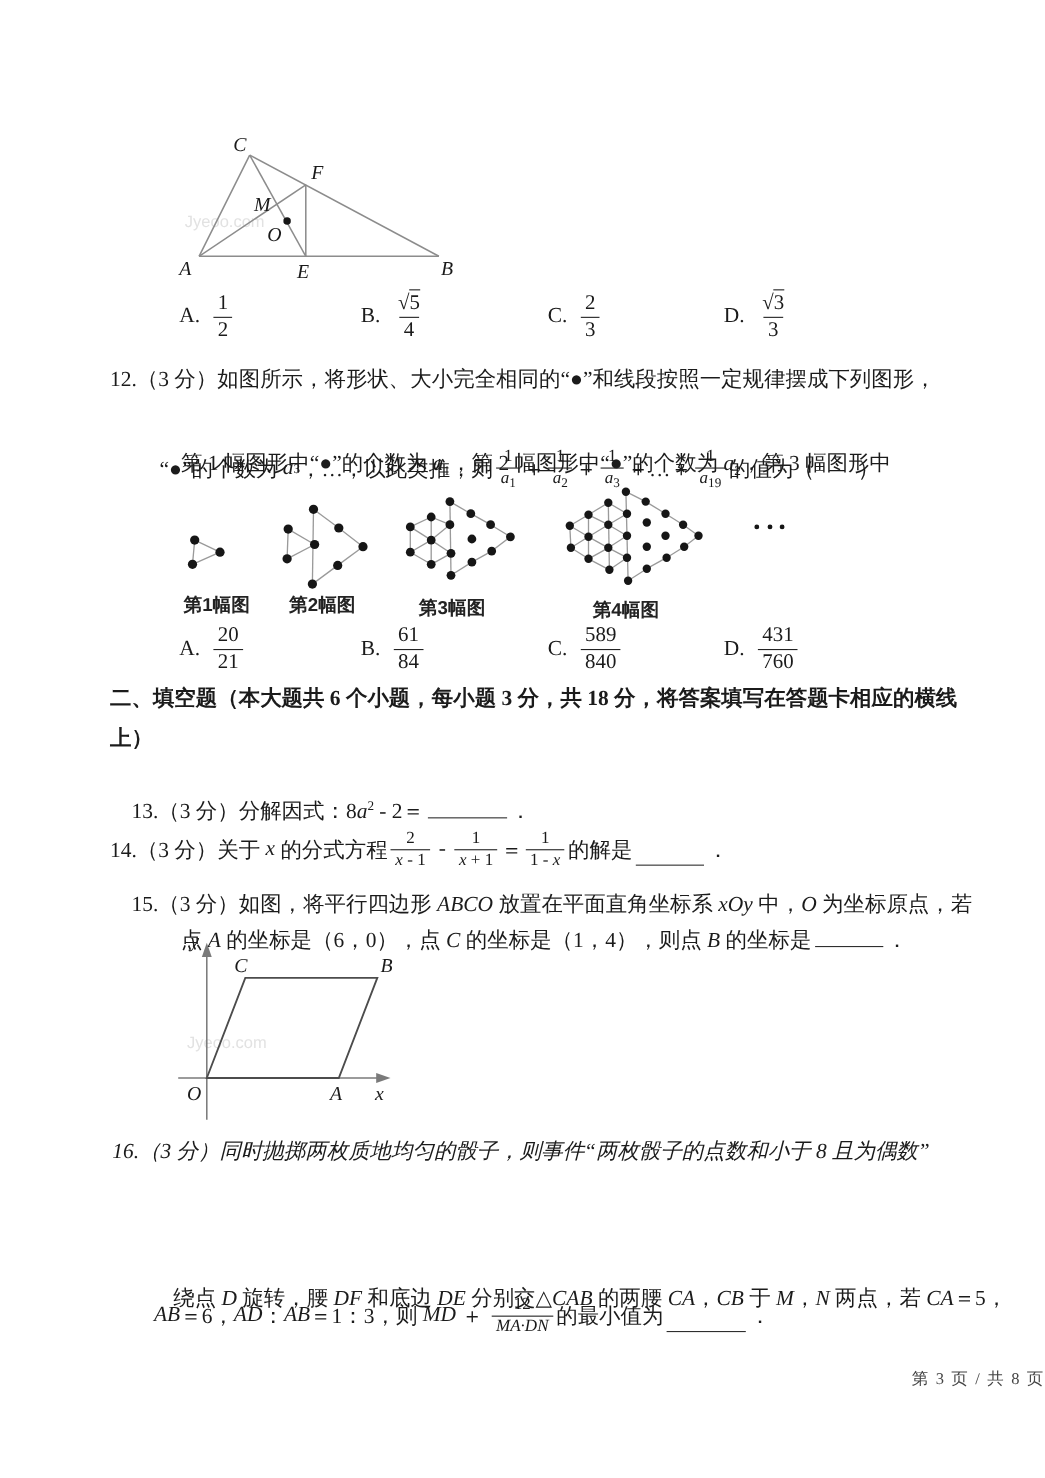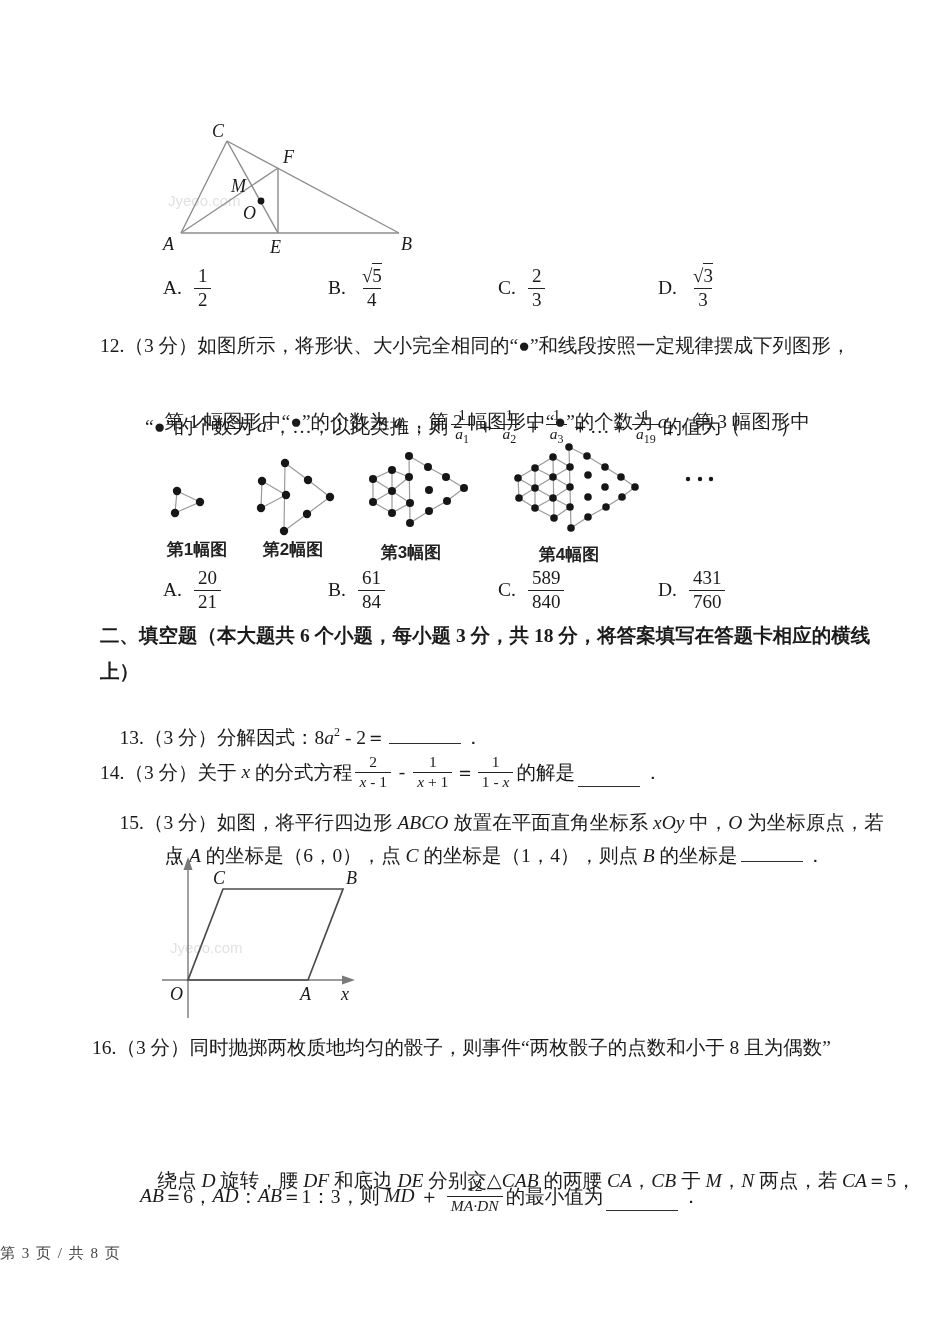--- a/index.html
+++ b/index.html
@@ -16,21 +16,21 @@
   .frac{display:inline-flex;flex-direction:column;align-items:center;text-align:center;
         font-size:15.5px;line-height:1.18;margin:0 3px;}
   .frac .num{padding:0 4px;}
   .frac .den{border-top:1.4px solid #222;padding:0 4px;}
   .opt{position:absolute;display:flex;align-items:center;height:52px;font-size:19.5px;}
   .opt .opt-label{margin-right:9px;white-space:pre;}
   .opt .frac{font-size:19px;line-height:1.2;}
   .radi{border-top:1.3px solid #222;padding-top:1px;}
   .blank{display:inline-block;height:15px;border-bottom:1.6px solid #2e2e2e;margin:0 3px;}
   .mline .blank{align-self:center;margin-top:14px;}
-  .footer{position:absolute;left:0;width:950px;text-align:left;font-size:15px;
+  .footer{position:absolute;left:0;width:950px;text-align:right;font-size:15px;
           color:#454545;letter-spacing:1.5px;}
   svg{position:absolute;}
   .fig-line{stroke:#8c8c8c;stroke-width:1.4;fill:none;}
   .axis{stroke:#7a7a7a;stroke-width:1.4;fill:none;}
   .para{stroke:#4c4c4c;stroke-width:1.7;fill:none;}
   .dotline{stroke:#9a9a9a;stroke-width:1.2;}
   .dot{fill:#161616;}
   .fig-lbl{font-style:italic;font-size:18px;font-family:"Liberation Serif","DejaVu Serif",serif;fill:#1a1a1a;}
   .fig-cap{font-size:17px;font-weight:bold;font-family:"Liberation Sans","DejaVu Sans",sans-serif;fill:#232323;text-anchor:middle;}
   .wm{font-size:15px;fill:#e2e2e2;font-family:"Liberation Sans","DejaVu Sans",sans-serif;}
@@ -296,21 +296,21 @@
     </g>
     <path class="para" d="M188,980 L308,980 L343,889 L223,889 Z"></path>
     <text class="fig-lbl" x="173" y="861">y</text>
     <text class="fig-lbl" x="341" y="1000">x</text>
     <text class="fig-lbl" x="170" y="1000">O</text>
     <text class="fig-lbl" x="300" y="1000">A</text>
     <text class="fig-lbl" x="346" y="884">B</text>
     <text class="fig-lbl" x="213" y="884">C</text>
   </svg>
 
-  <div class="ln" style="left:92px;top:1034px;">16.（3 分）同时抛掷两枚质地均匀的骰子，则事件“两枚骰子的点数和小于 8 且为偶数”</div>
+  <div class="ln" style="left:102px;top:1034px;font-style:italic;">16.（3 分）同时抛掷两枚质地均匀的骰子，则事件“两枚骰子的点数和小于 8 且为偶数”</div>
 
   <div class="ln" style="left:138px;top:1140px;">
     <span>绕点 </span><span class="it">D</span><span> 旋转，腰 </span><span class="it">DF</span><span> 和底边 </span><span class="it">DE</span><span> 分别交△</span><span class="it">CAB</span><span> 的两腰 </span><span class="it">CA</span><span>，</span><span class="it">CB</span><span> 于 </span><span class="it">M</span><span>，</span><span class="it">N</span><span> 两点，若 </span><span class="it">CA</span><span>＝5，</span>
   </div>
   <div class="mline" style="left:140px;top:1172px;height:48px;">
     <span class="it">AB</span><span>＝6，</span><span class="it">AD</span><span>：</span><span class="it">AB</span><span>＝1：3，则 </span><span class="it">MD</span><span> ＋ </span>
     <span class="frac"><span class="num">12</span><span class="den it">MA·DN</span></span>
     <span>的最小值为</span>
     <span class="blank" style="width:72px;"></span>
     <span>．</span>

